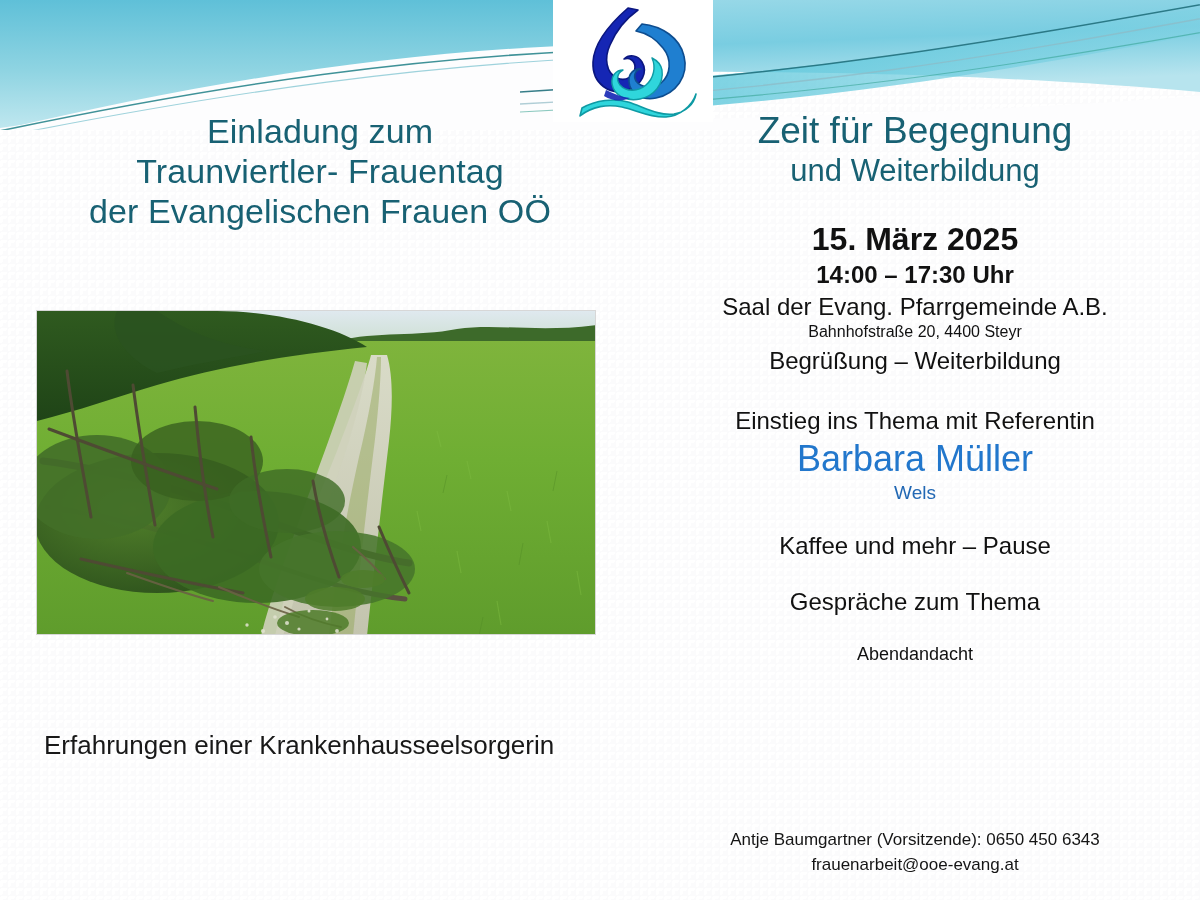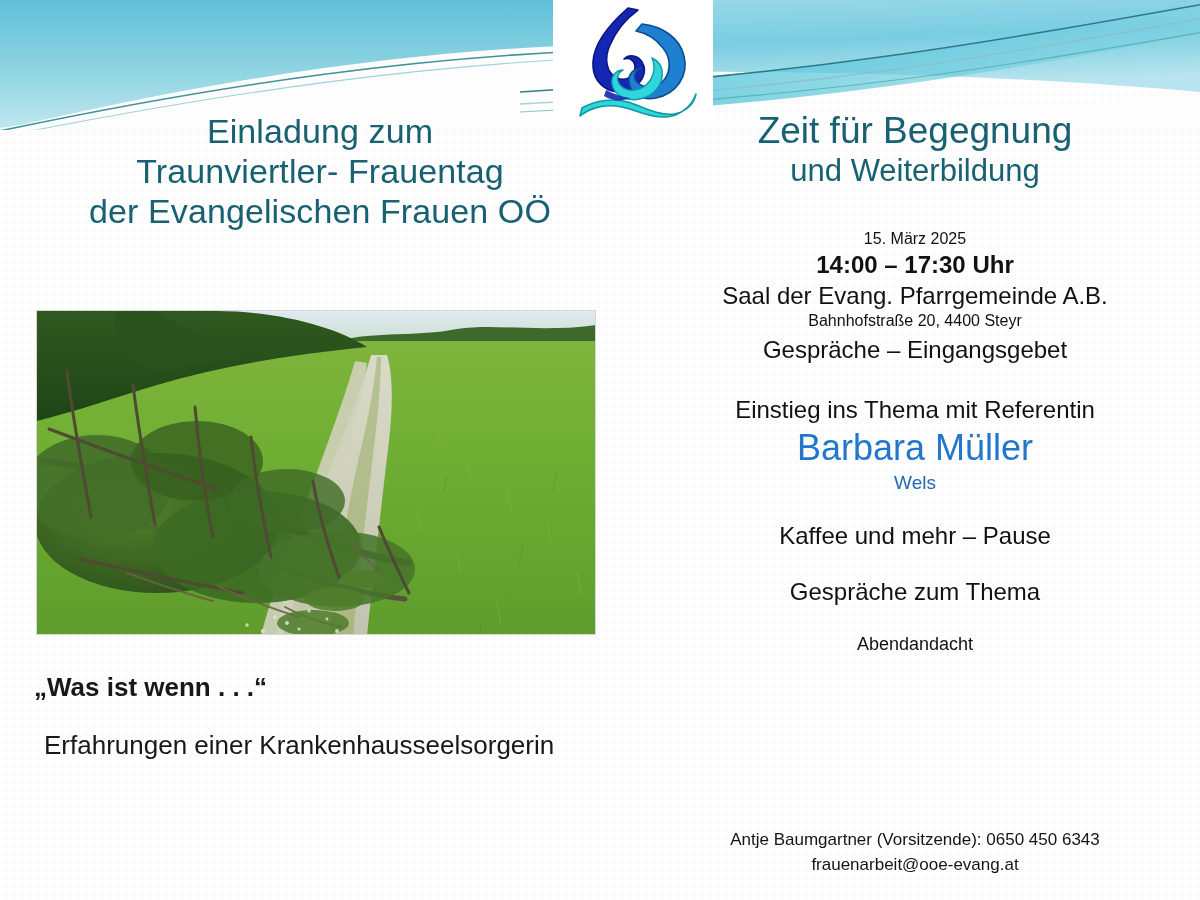--- a/index.html
+++ b/index.html
@@ -105,23 +105,23 @@
   }
   #rt-head2 {
     color: #186173;
     font-size: 31px;
     line-height: 1.15;
     font-weight: 400;
     margin-top: 2px;
   }
   .blk { color: #111111; }
   #rt-date {
-    font-size: 16px;
-    font-weight: normal;
-    margin-top: 40px;
+    font-size: 32px;
+    font-weight: bold;
+    margin-top: 30px;
     line-height: 1.28;
   }
   #rt-time {
     font-size: 24px;
     font-weight: bold;
     line-height: 1.28;
   }
   #rt-venue1 {
     font-size: 24px;
     font-weight: 400;
@@ -365,33 +365,32 @@
       </g>
       <g stroke="#528b26" stroke-width="1" opacity="0.45">
         <path d="M410,164 L406,182"></path>
           <path d="M486,232 L482,254"></path>
         <path d="M520,160 L516,180"></path>
           <path d="M446,306 L442,325"></path>
       </g>
     </svg>
   </div>
 
-  <div id="photo-caption-quote">„Was ist wenn . . .“</div>
   <div id="photo-caption-sub">Erfahrungen einer Krankenhausseelsorgerin</div>
 
   <div id="right-col">
     <div id="rt-head1">Zeit für Begegnung</div>
     <div id="rt-head2">und Weiterbildung</div>
 
     <div id="rt-date" class="blk">15. März 2025</div>
     <div id="rt-time" class="blk">14:00 – 17:30 Uhr</div>
     <div id="rt-venue1" class="blk">Saal der Evang. Pfarrgemeinde A.B.</div>
     <div id="rt-venue2" class="blk">Bahnhofstraße 20, 4400 Steyr</div>
 
-    <div id="rt-item-begruessung" class="blk">Gespräche – Eingangsgebet</div>
+    <div id="rt-item-begruessung" class="blk">Begrüßung – Weiterbildung</div>
     <div id="rt-item-einstieg" class="blk">Einstieg ins Thema mit Referentin</div>
 
     <div id="rt-speaker">Barbara Müller</div>
     <div id="rt-speaker-city">Wels</div>
 
     <div id="rt-item-kaffee" class="blk">Kaffee und mehr – Pause</div>
     <div id="rt-item-gespraeche" class="blk">Gespräche zum Thema</div>
     <div id="rt-item-abendandacht" class="blk">Abendandacht</div>
   </div>
 

